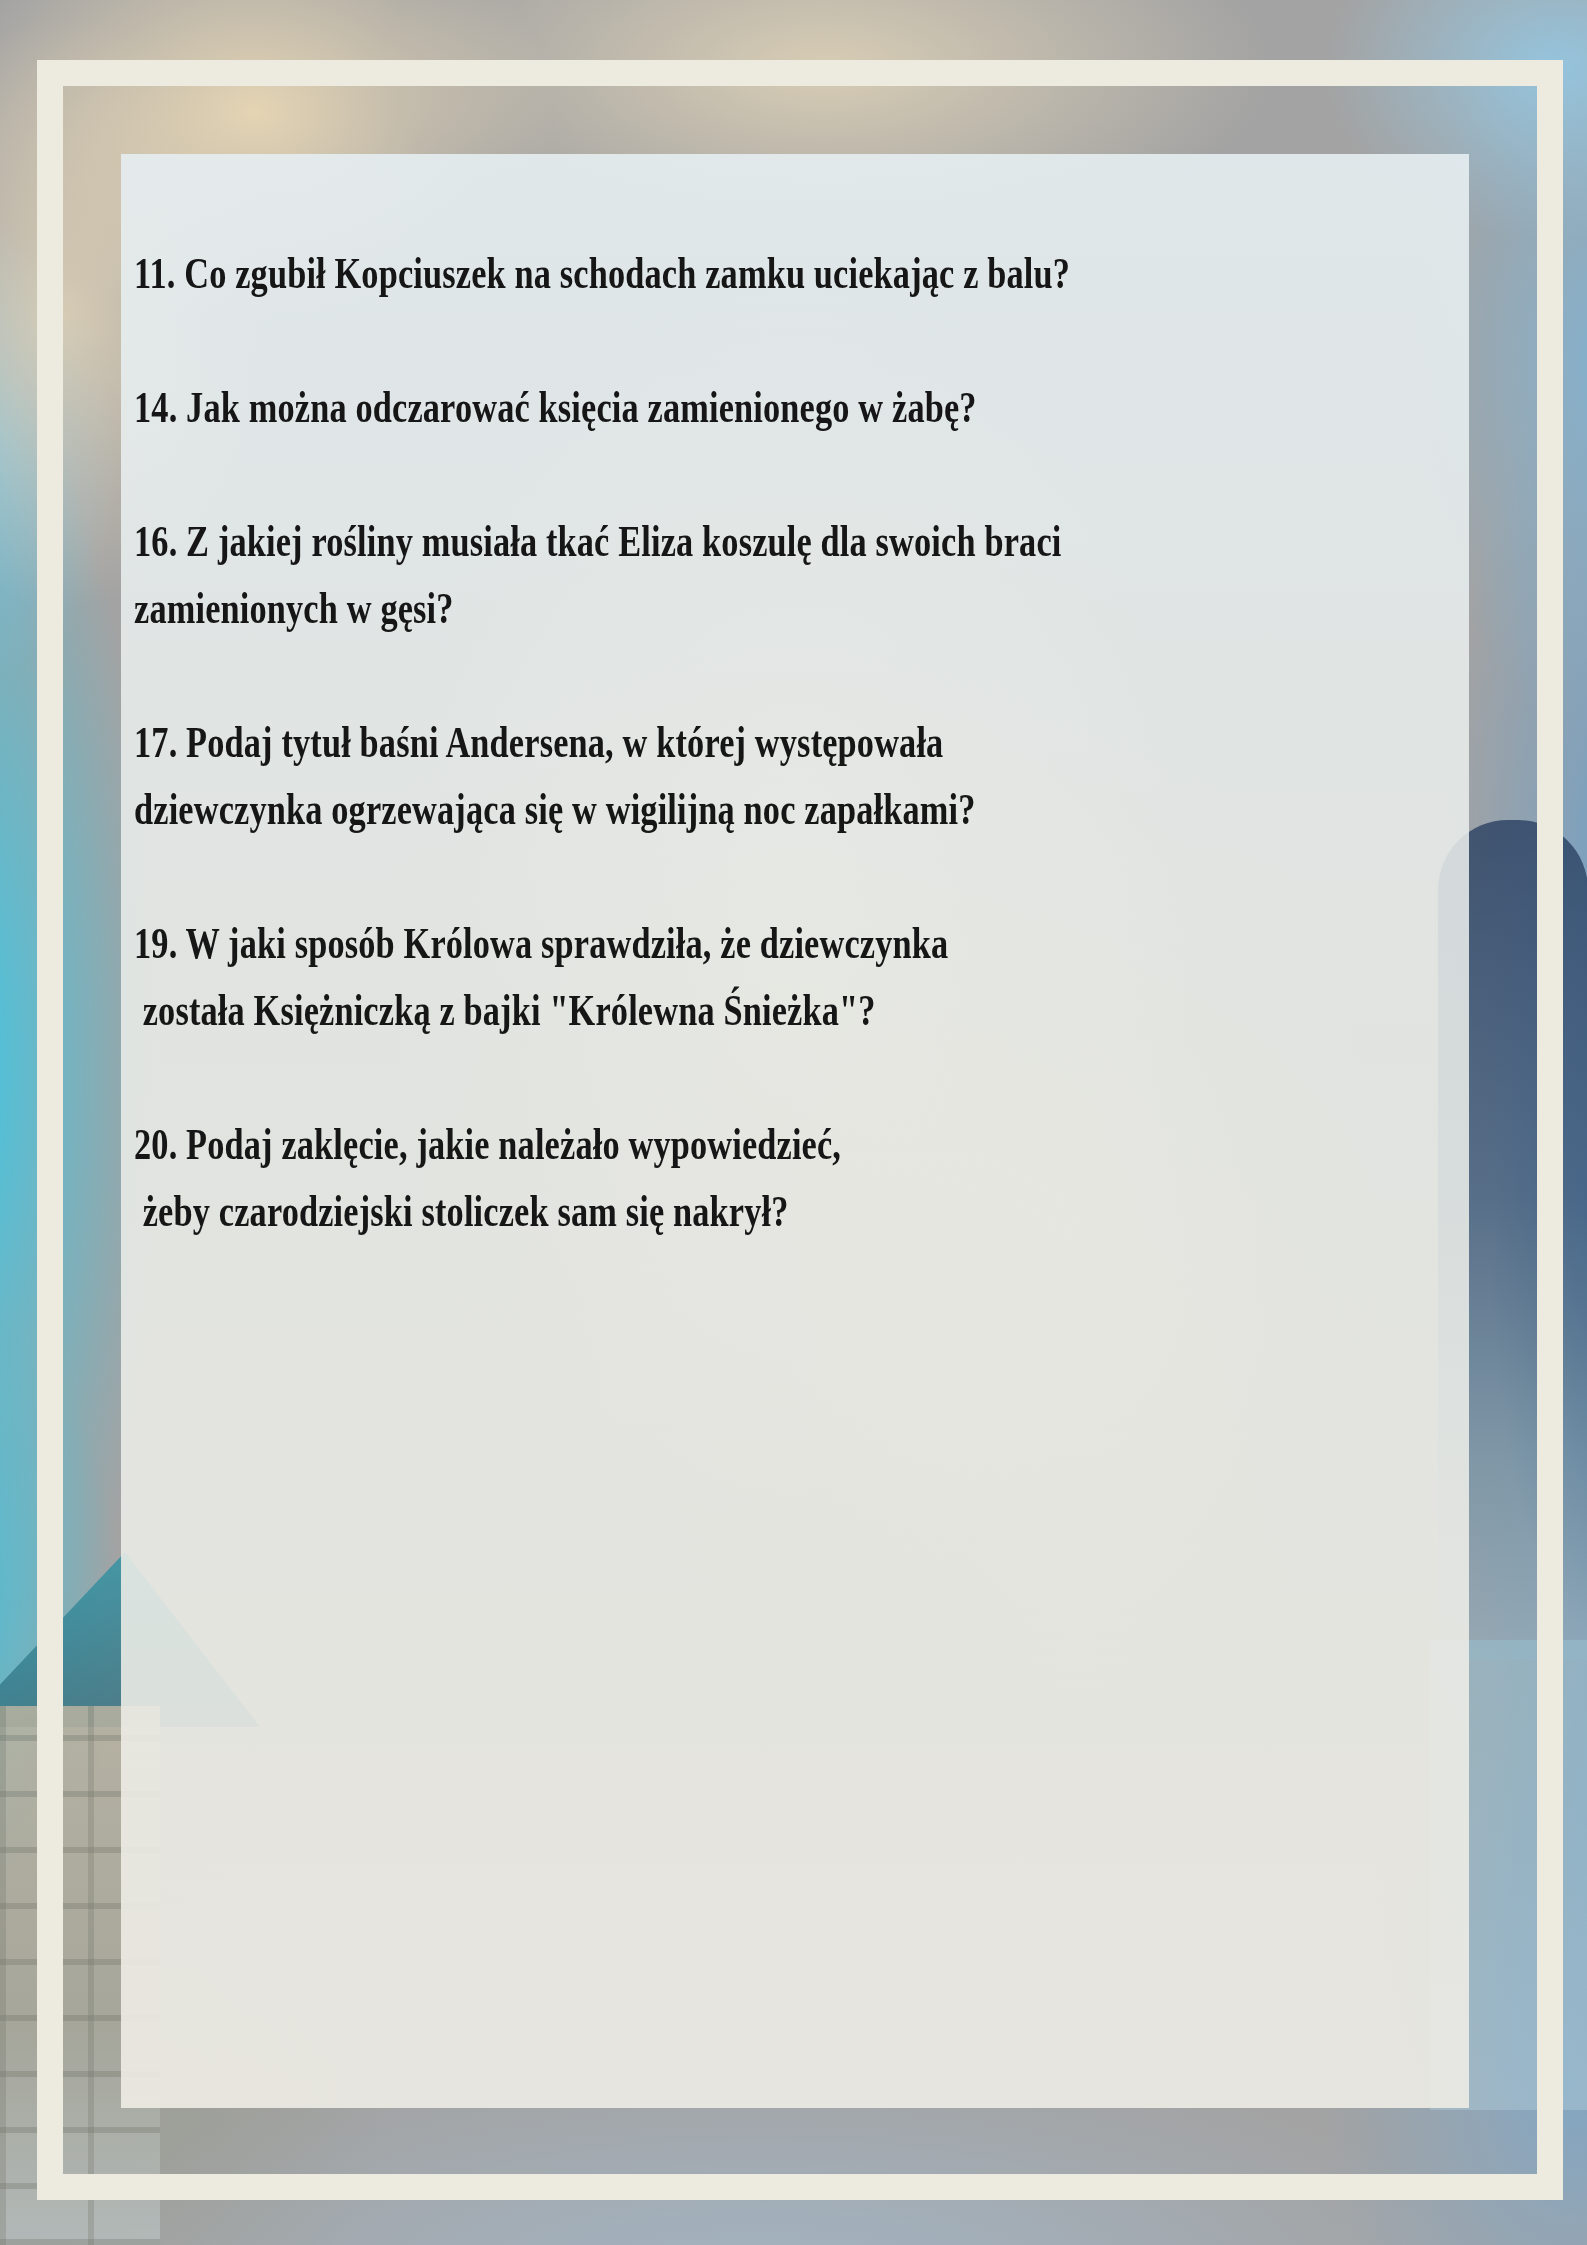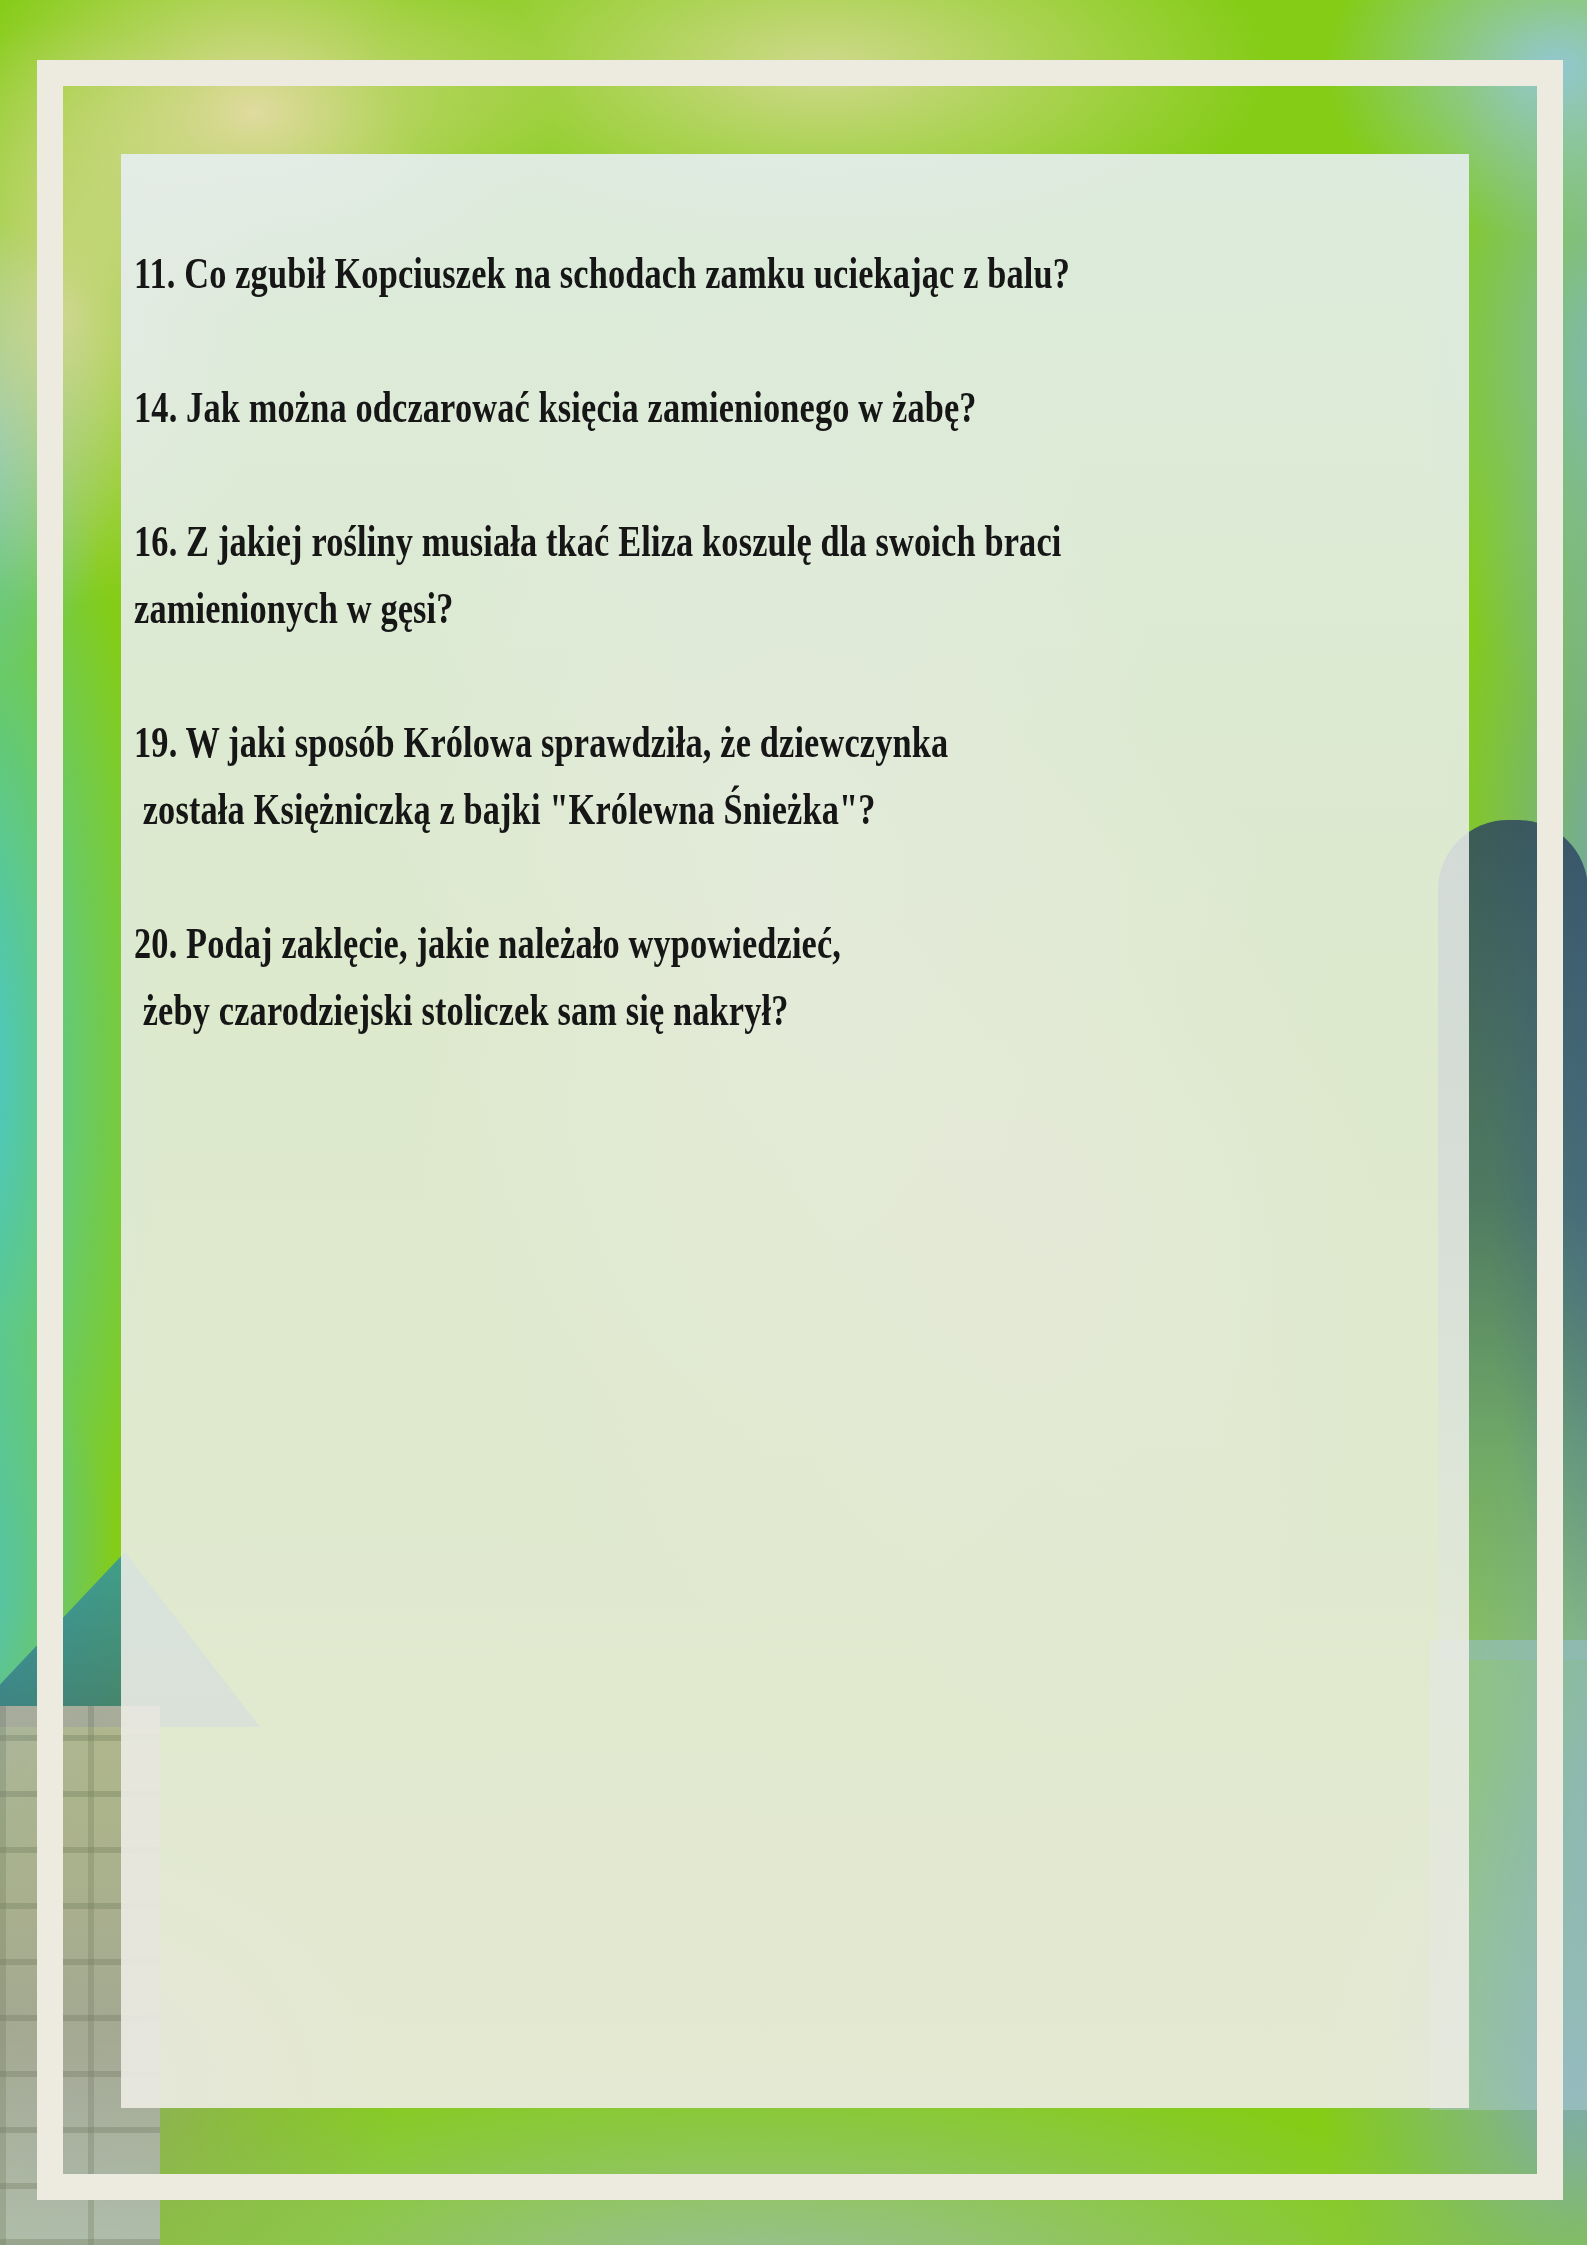--- a/index.html
+++ b/index.html
@@ -3,21 +3,21 @@
 <meta charset="utf-8">
 <style>
   html, body { margin: 0; padding: 0; }
   body { width: 1587px; height: 2245px; font-family: "Liberation Serif", serif; }
 
   .page {
     position: relative;
     width: 1587px;
     height: 2245px;
     overflow: hidden;
-    background: #84cc16;
+    background: #a3a3a3;
   }
 
   
   .watercolor {
     position: absolute;
     inset: 0;
     background-image:
       
       radial-gradient(ellipse 430px 300px at 16% 5%,  rgba(240,221,183,0.85), rgba(240,221,183,0) 70%),
       radial-gradient(ellipse 620px 260px at 52% 3%,  rgba(238,222,188,0.70), rgba(238,222,188,0) 72%),
@@ -123,20 +123,24 @@
       <div class="question">
         <div class="q-line">14. Jak można odczarować księcia zamienionego w żabę?</div>
       </div>
 
 
       <div class="question">
         <div class="q-line">16. Z jakiej rośliny musiała tkać Eliza koszulę dla swoich braci</div>
         <div class="q-line">zamienionych w gęsi?</div>
       </div>
 
+      <div class="question">
+        <div class="q-line">17. Podaj tytuł baśni Andersena, w której występowała</div>
+        <div class="q-line">dziewczynka ogrzewająca się w wigilijną noc zapałkami?</div>
+      </div>
 
 
       <div class="question">
         <div class="q-line">19. W jaki sposób Królowa sprawdziła, że dziewczynka</div>
         <div class="q-line"> została Księżniczką z bajki "Królewna Śnieżka"?</div>
       </div>
 
       <div class="question">
         <div class="q-line">20. Podaj zaklęcie, jakie należało wypowiedzieć,</div>
         <div class="q-line"> żeby czarodziejski stoliczek sam się nakrył?</div>

